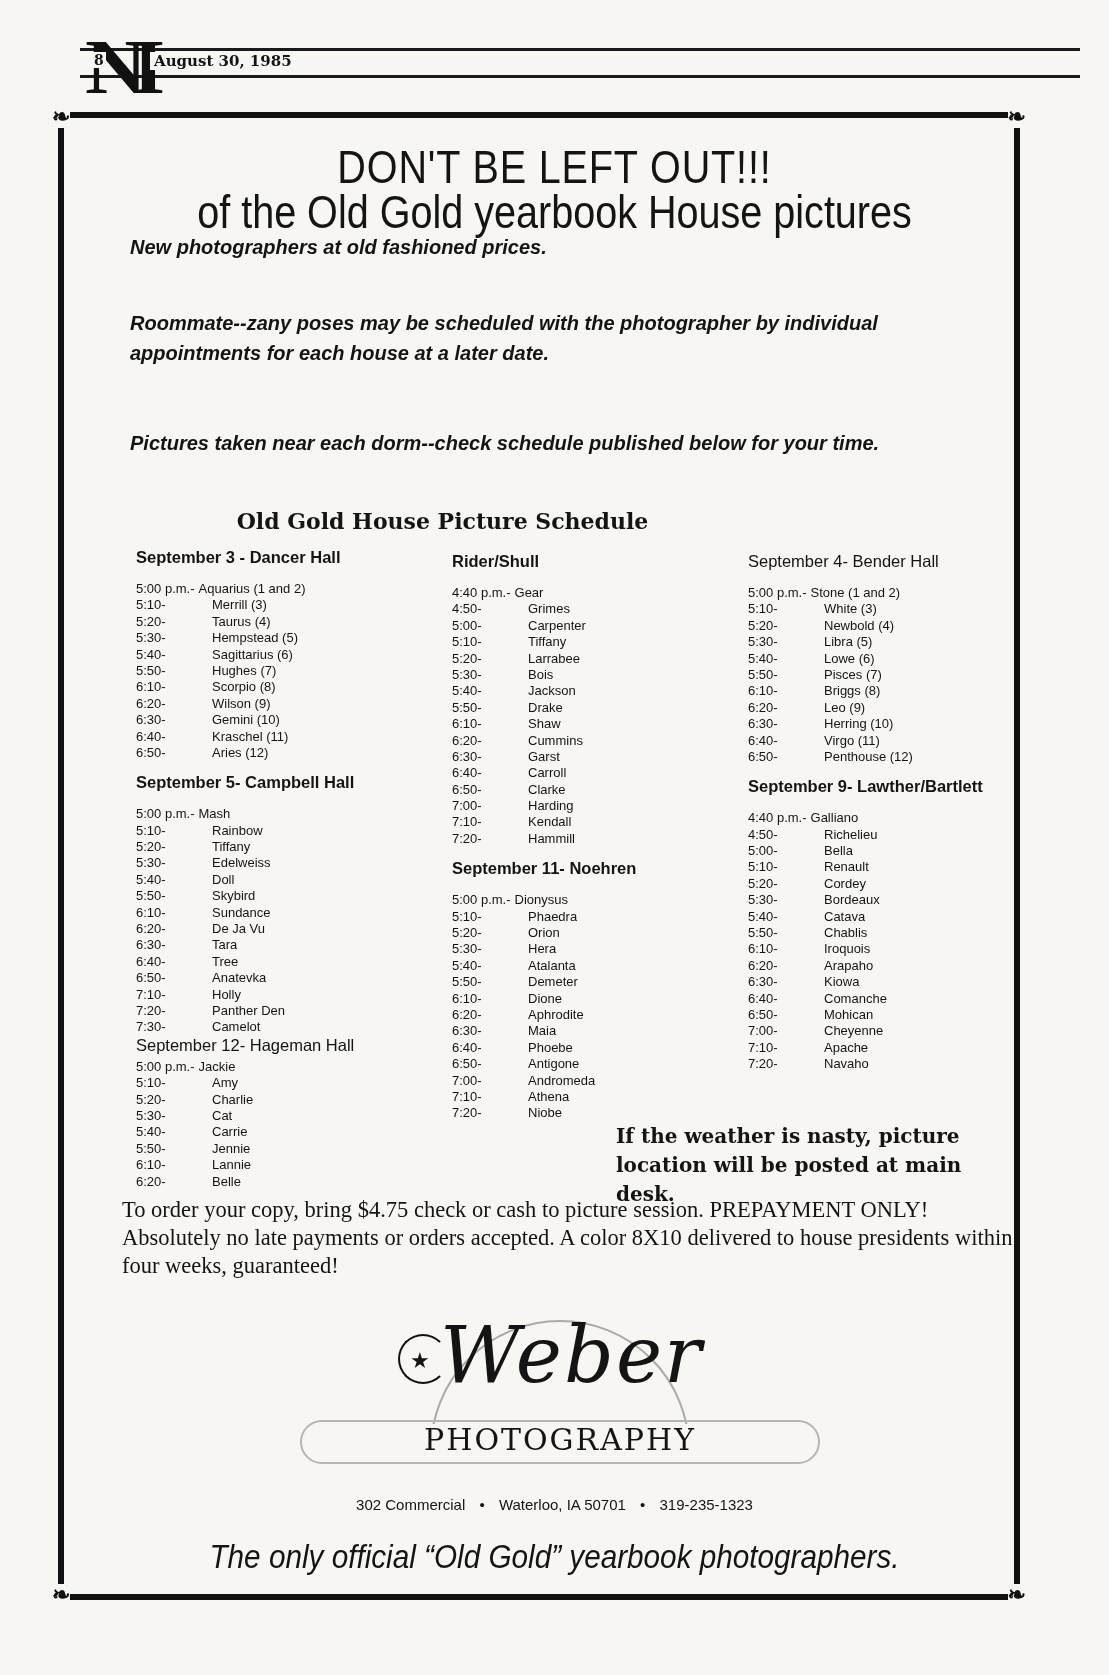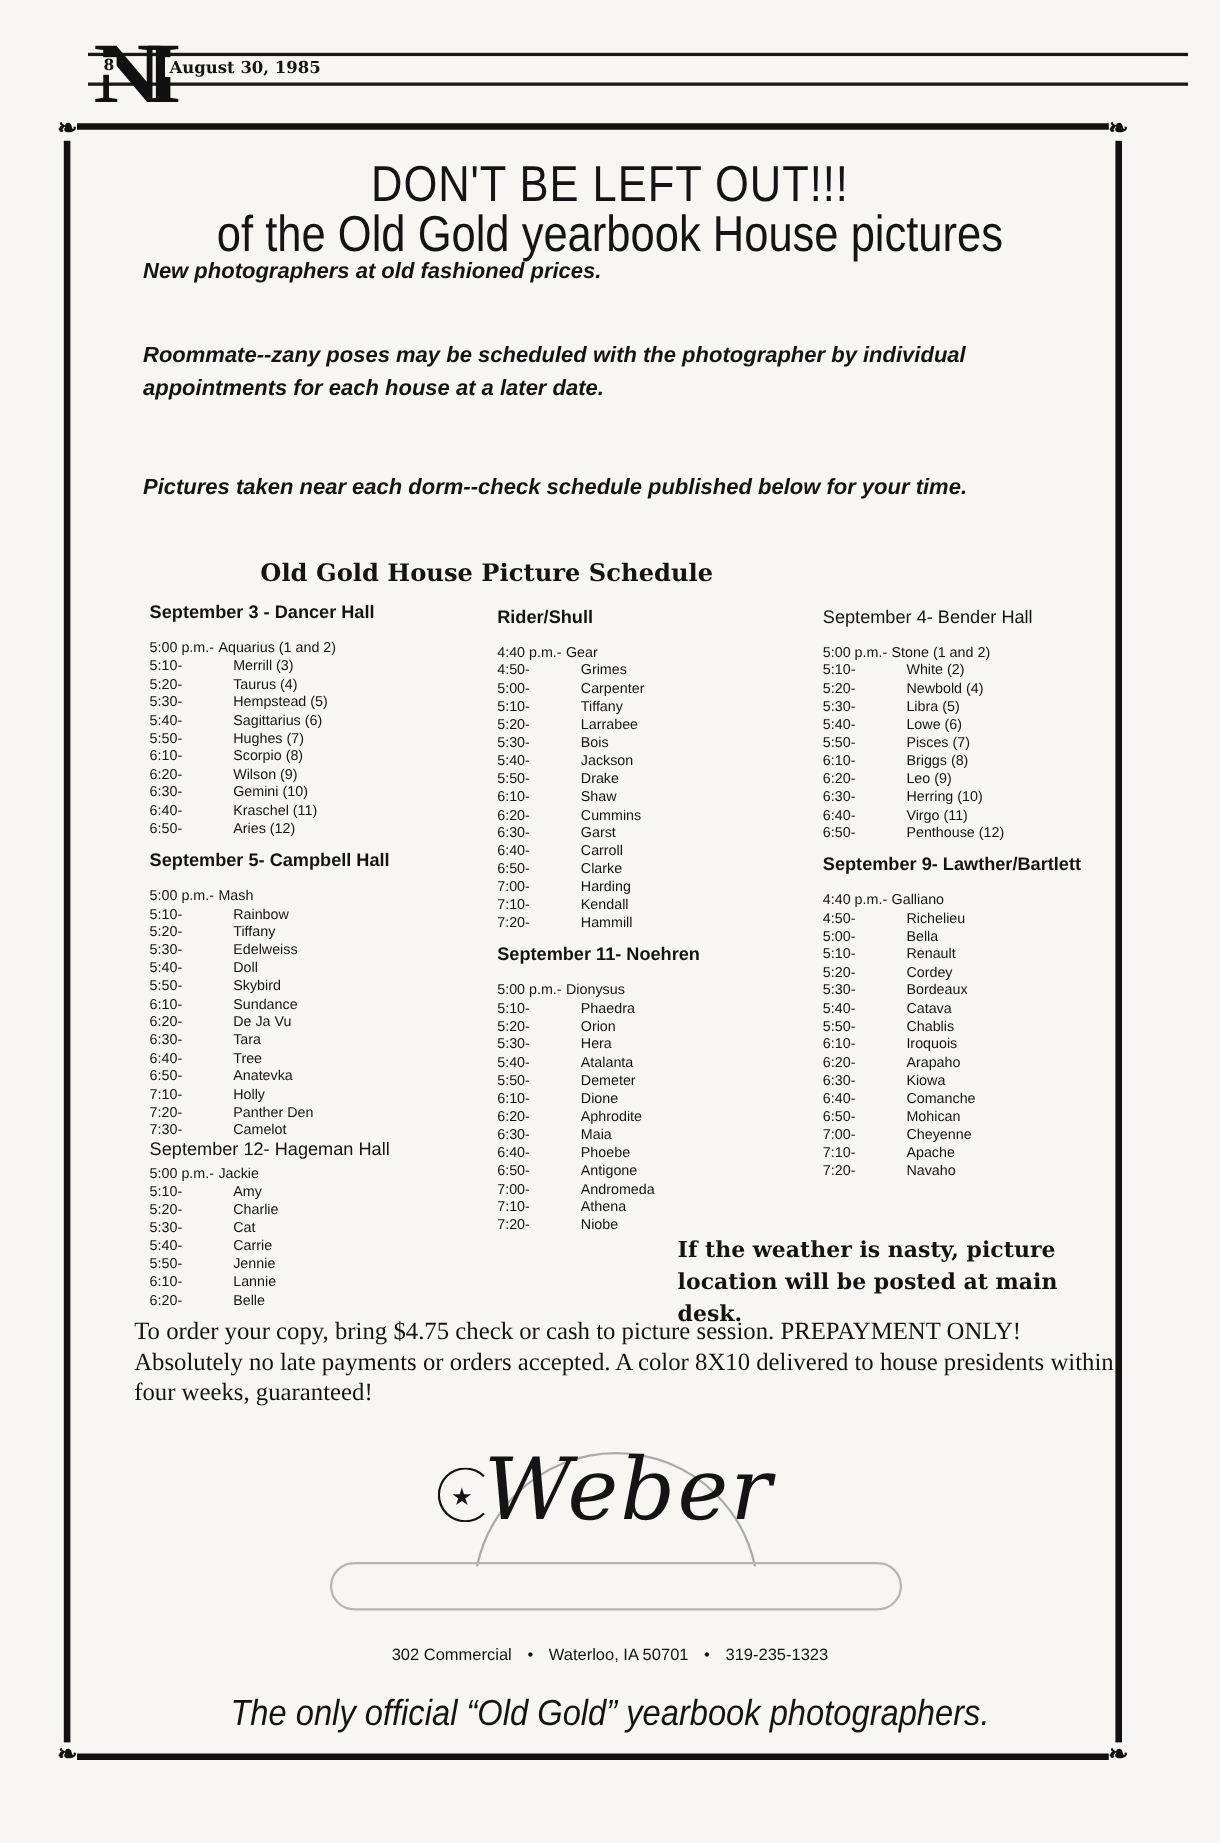--- a/index.html
+++ b/index.html
@@ -372,21 +372,21 @@
 <div class="col c3">
   <div class="sec">
     <div class="sec-head light">September 4- Bender Hall</div>
     <div class="rows">
         <div class="row">
           <span class="t wide">5:00 p.m.-</span>
           <span class="n">Stone (1 and 2)</span>
         </div>
         <div class="row">
           <span class="t">5:10-</span>
-          <span class="n">White (2)</span>
+          <span class="n">White (3)</span>
         </div>
         <div class="row">
           <span class="t">5:20-</span>
           <span class="n">Newbold (4)</span>
         </div>
         <div class="row">
           <span class="t">5:30-</span>
           <span class="n">Libra (5)</span>
         </div>
         <div class="row">
@@ -492,20 +492,21 @@
 
 <div class="weather">If the weather is nasty, picture location will be posted at main desk.</div>
 <div class="order">To order your copy, bring $4.75 check or cash to picture session. PREPAYMENT ONLY! Absolutely no late payments or orders accepted. A color 8X10 delivered to house presidents within four weeks, guaranteed!</div>
 
 <div class="logo">
   <div class="logo-arc"></div>
   <div class="logo-band"></div>
   <div class="logo-swirl"></div>
   <span class="logo-star">★</span>
   <div class="logo-name">Weber</div>
+  <div class="logo-sub">PHOTOGRAPHY</div>
 </div>
 
 <div class="address">
   <span>302 Commercial</span>
   <span class="dot">•</span>
   <span>Waterloo, IA 50701</span>
   <span class="dot">•</span>
   <span>319-235-1323</span>
 </div>
 

